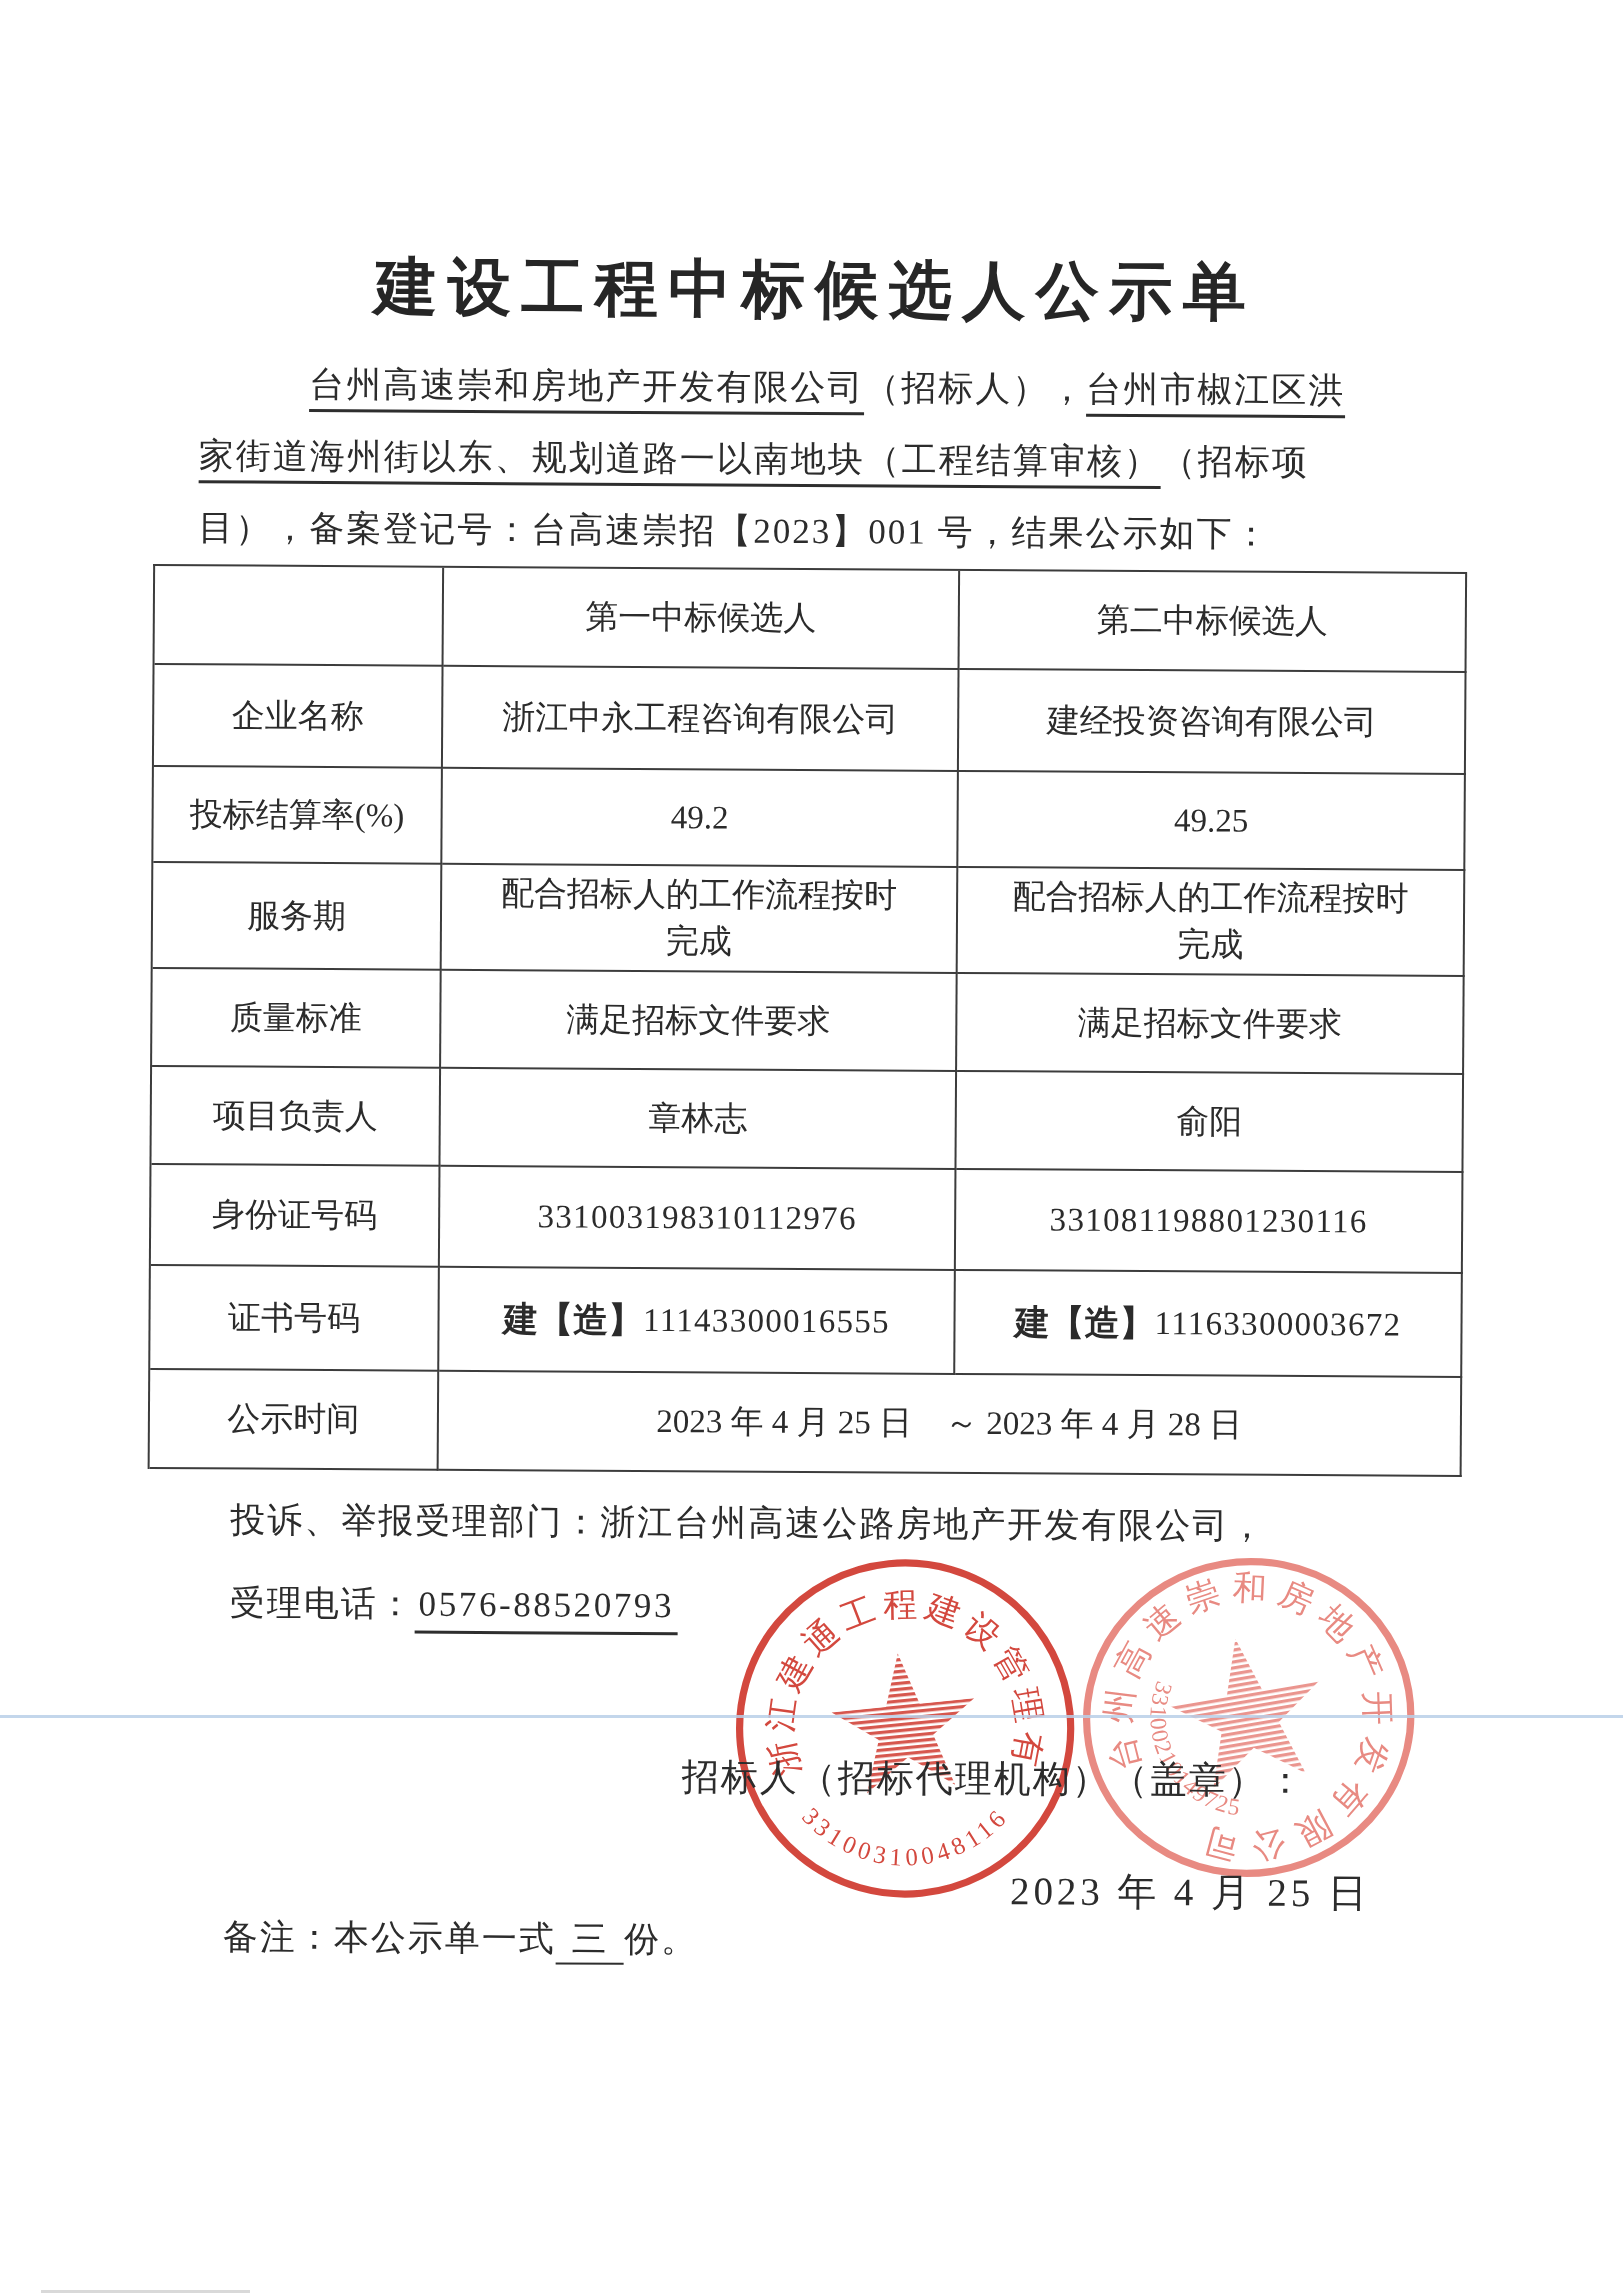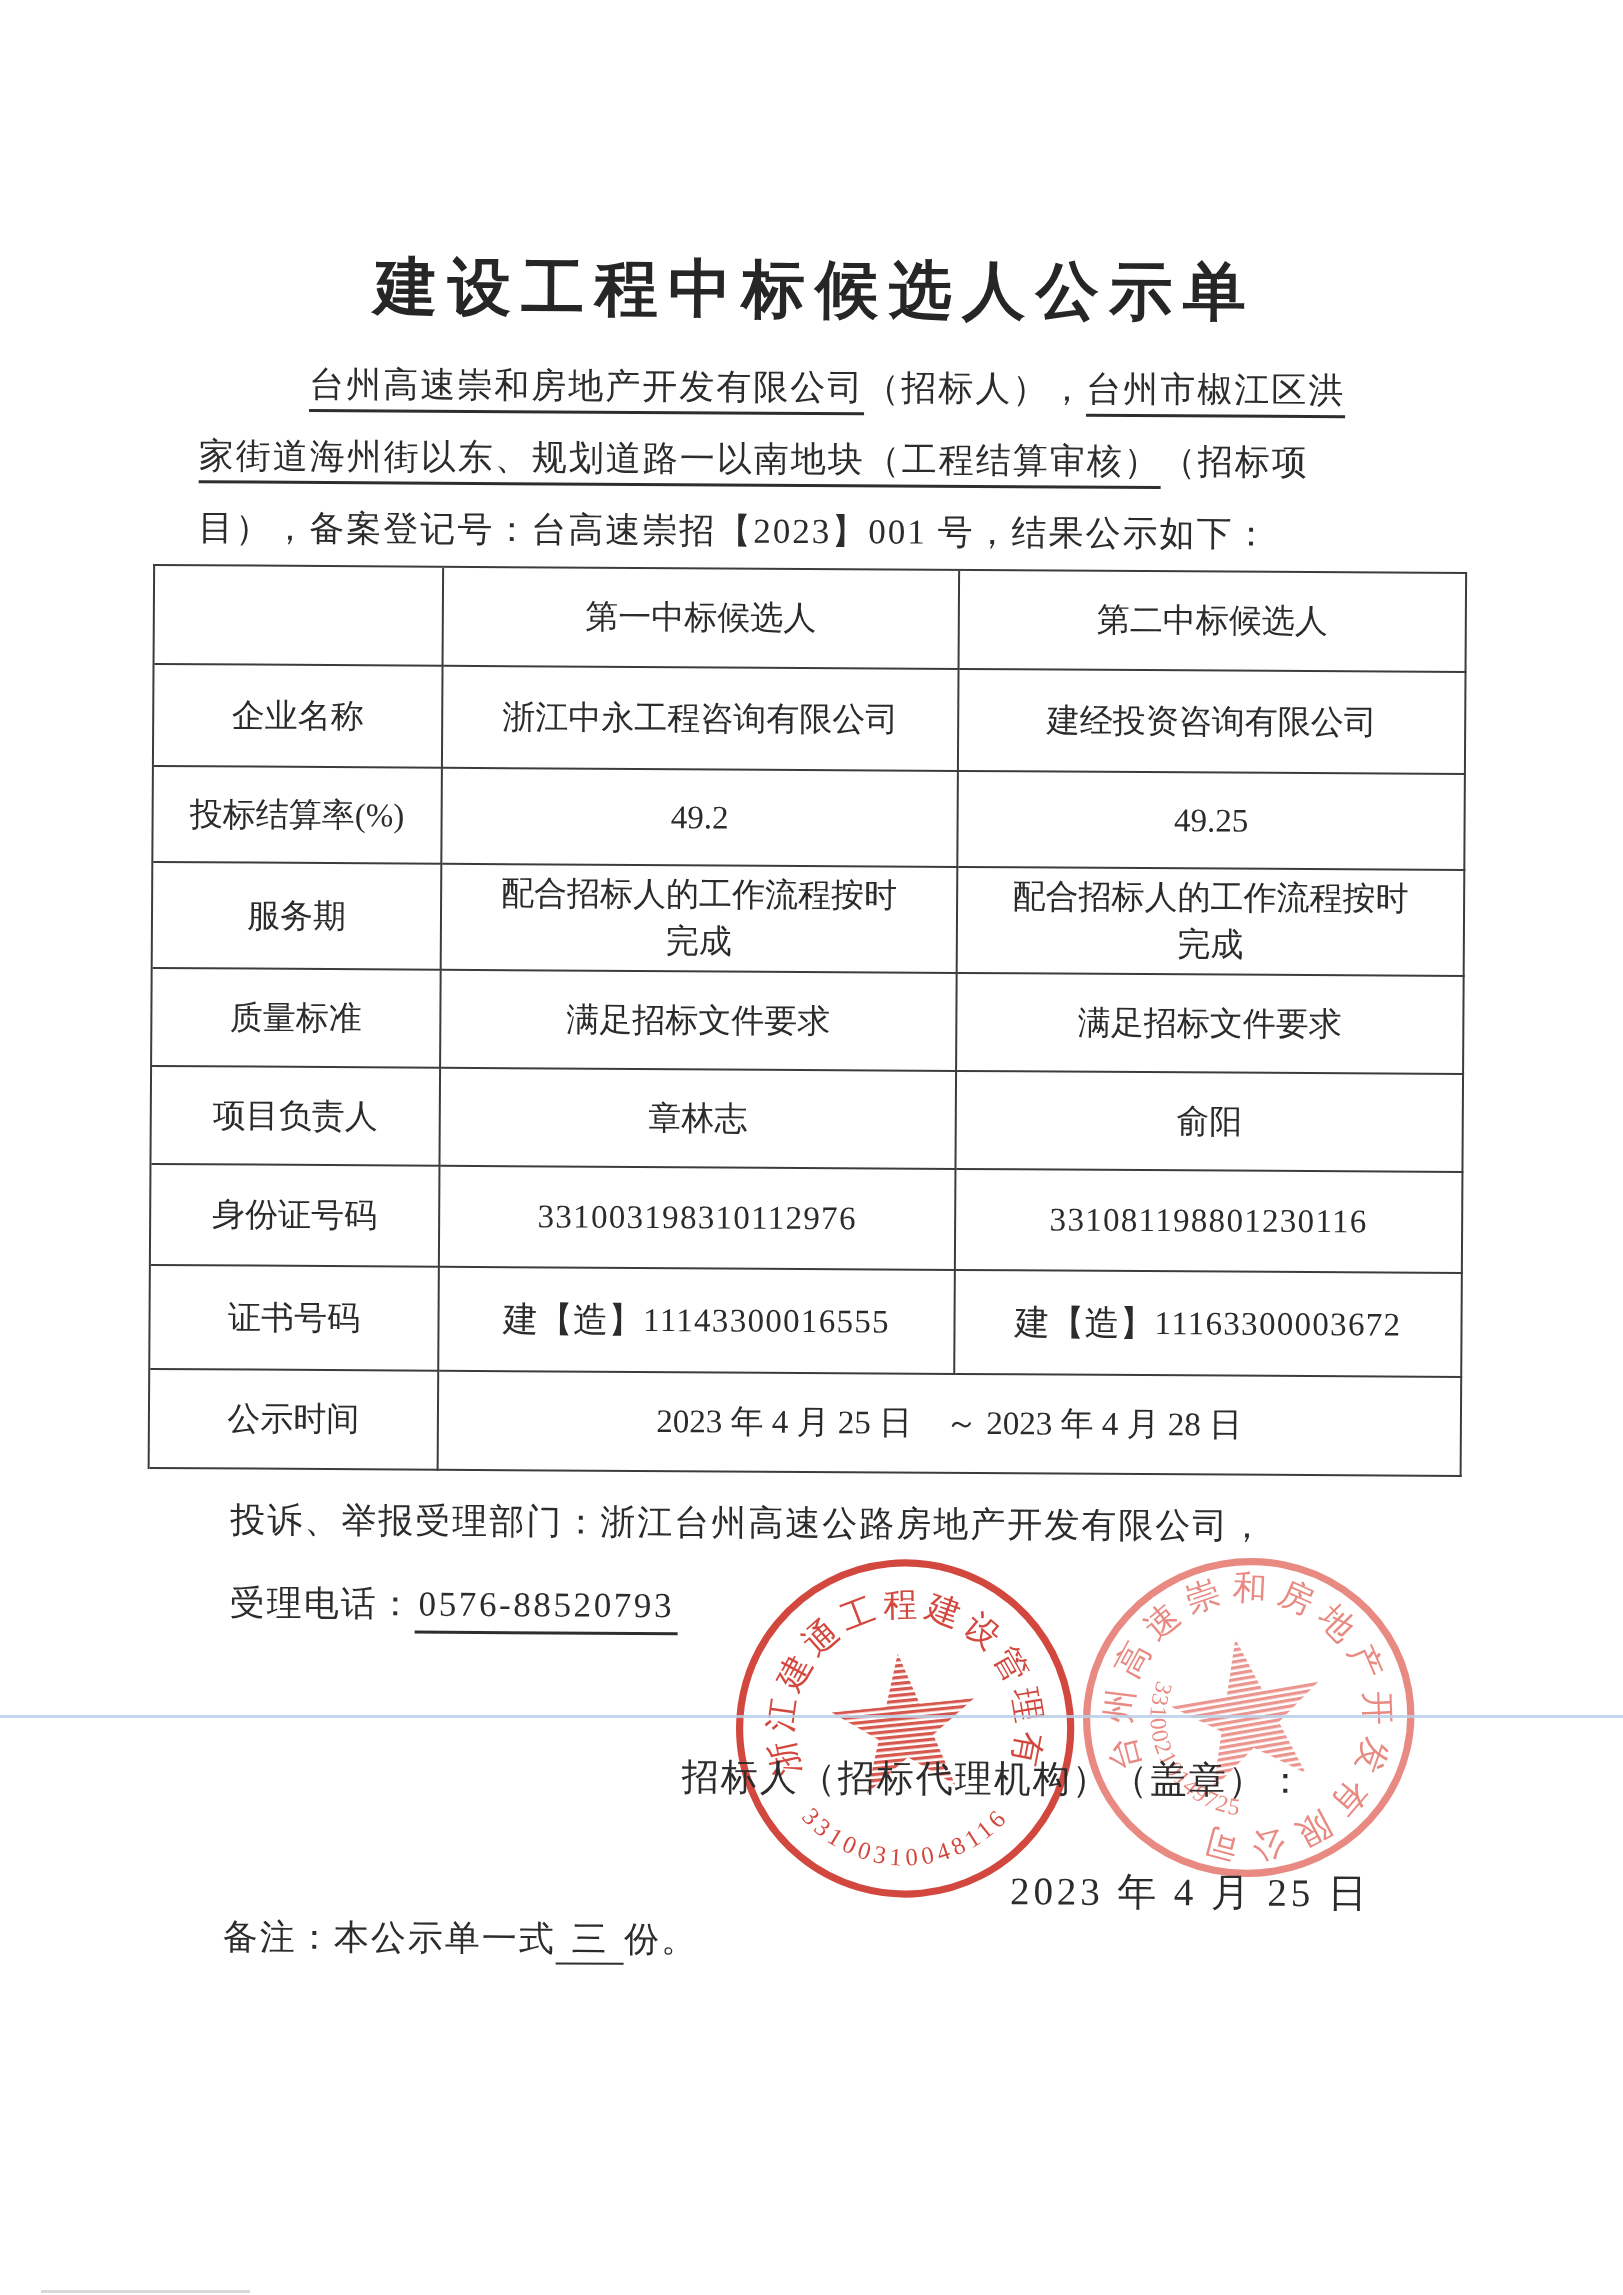--- a/index.html
+++ b/index.html
@@ -41,21 +41,21 @@
   .cell {
     border-right: 2px solid #3c3c3c; border-bottom: 2.6px solid #3c3c3c;
     display: flex; align-items: center; justify-content: center;
     text-align: center; white-space: pre-line; line-height: 47px;
     padding: 2.6px 6.5px;
   }
   .c-label  { width: 289px; }
   .c-first  { width: 516px; }
   .c-second { width: 507px; }
   .c-merged { width: 1024px; }
-  .cert-prefix { font-weight: normal; font-size: 35px; }
+  .cert-prefix { font-weight: bold; font-size: 35px; }
   .cert-num { font-size: 33px; letter-spacing: 1.3px; }
   .idnum { letter-spacing: 1.3px; }
   .footer-line { position: absolute; font-size: 35px; letter-spacing: 2px; white-space: nowrap; color: #2c2c2c; }
   .complaint { left: 234px; top: 1500px; }
   .phone-line { left: 234px; top: 1583px; }
   .phone-num { border-bottom: 3.3px solid #2e2e2e; padding: 0 3.9px 6.5px 3.9px; letter-spacing: 2.6px; }
   .sign-line { left: 687px; top: 1753px; font-size: 37px; }
   .date-line { left: 1016px; top: 1863px; font-size: 39px; letter-spacing: 3.9px; }
   .note-line { left: 229px; top: 1917px; }
   .u-note { border-bottom: 2.6px solid #2e2e2e; padding: 0 15.7px 3.9px 15.7px; }

